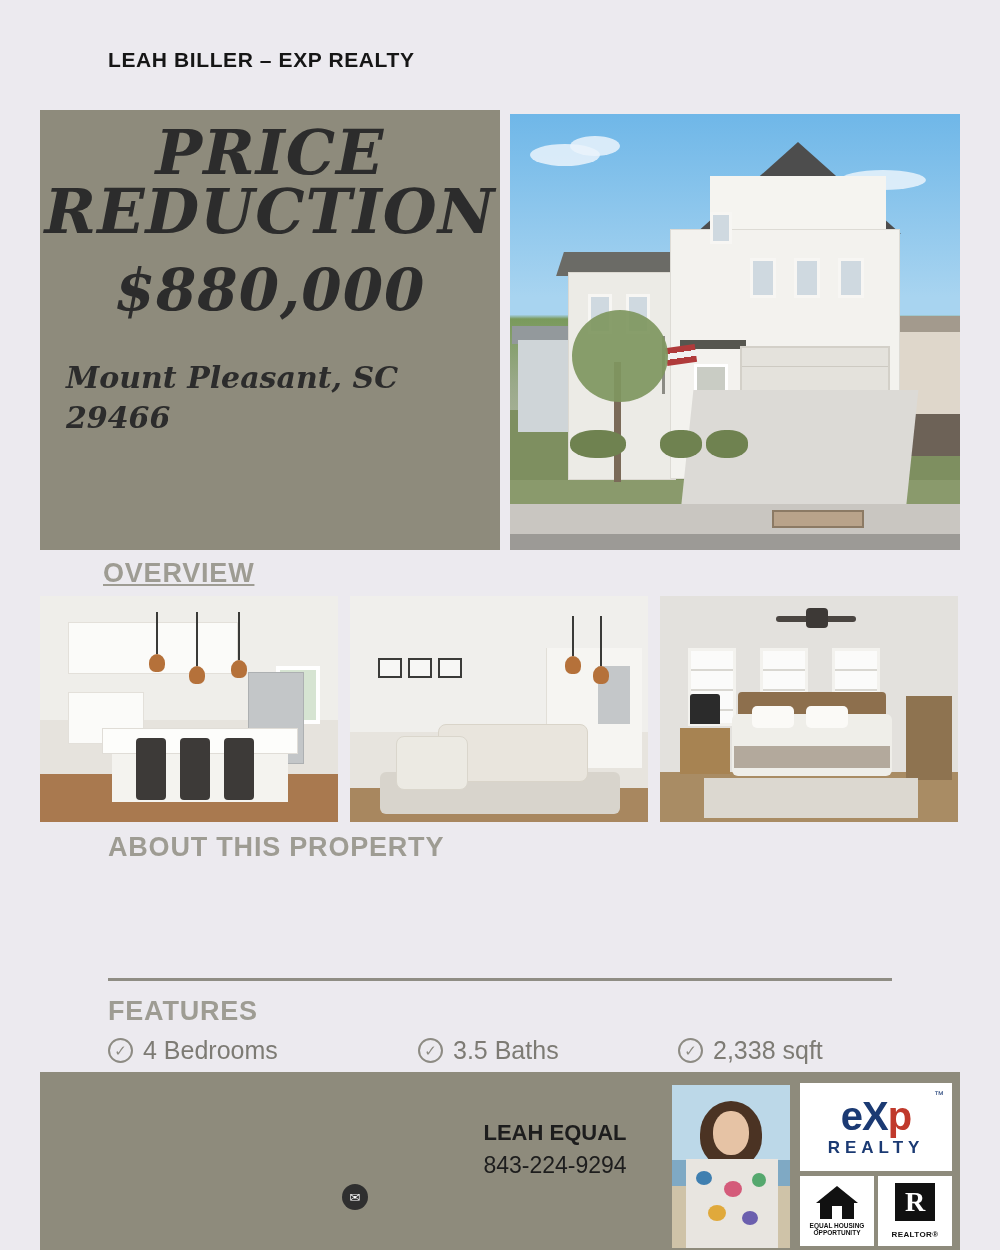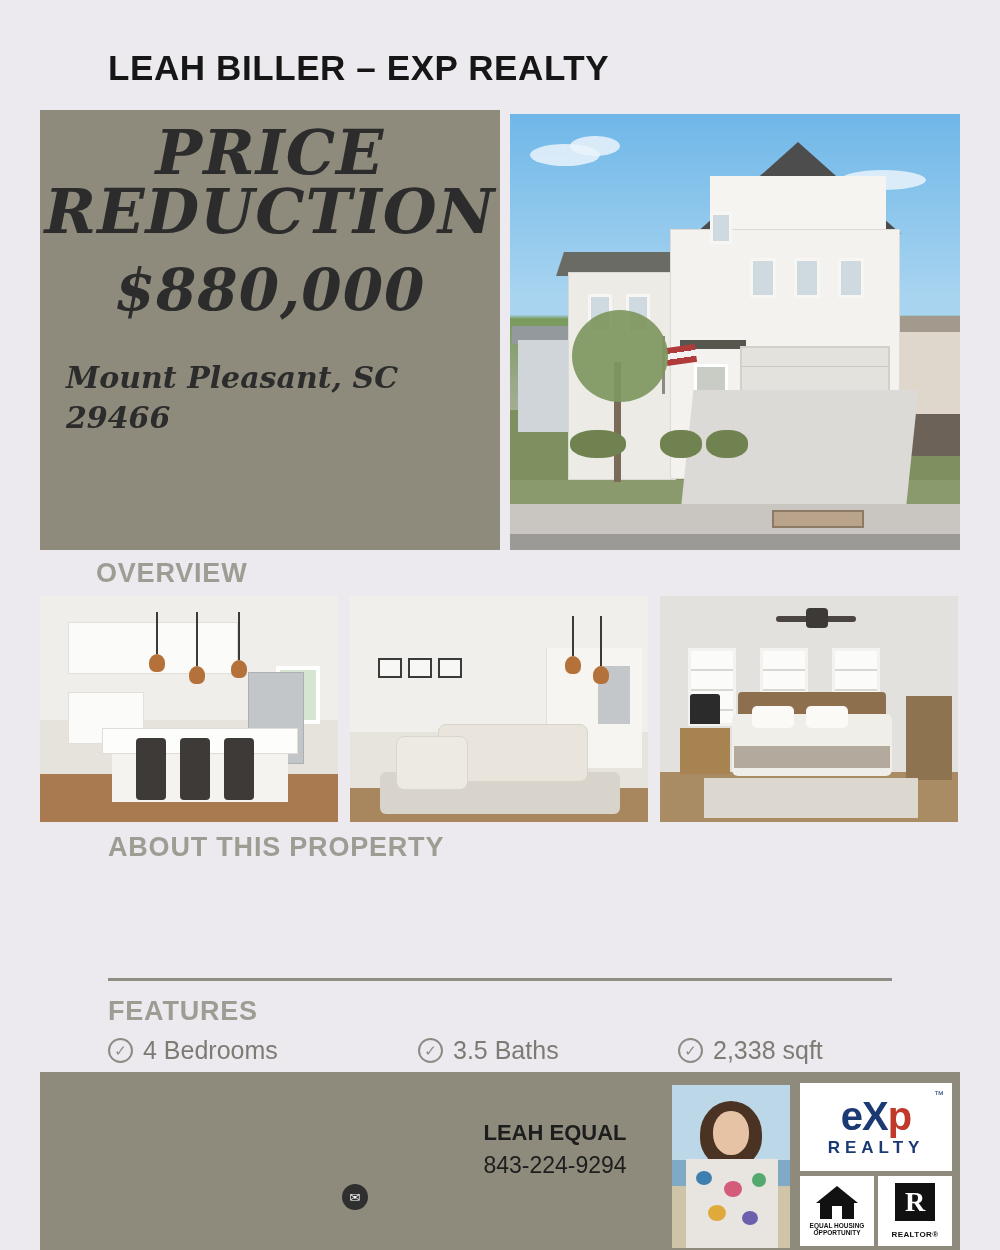--- a/index.html
+++ b/index.html
@@ -8,21 +8,21 @@
     background: #eceaef;
     font-family: "Liberation Sans", sans-serif;
     position: relative;
     overflow: hidden;
   }
   .sheet { position: absolute; inset: 0; background: #eceaef; }
 
   
   .agent-header {
     position: absolute; left: 108px; top: 48px;
-    font-size: 35px; font-weight: bold; letter-spacing: 0.6px;
+    font-size: 21px; font-weight: bold; letter-spacing: 0.6px;
     color: #161616;
   }
 
   
   .hero-left {
     position: absolute; left: 40px; top: 110px;
     width: 460px; height: 440px;
     background: #8e8b7c;
     color: #2c2c2c;
   }
@@ -90,21 +90,21 @@
   .nbr-right-roof { position:absolute; right:-2px; top:202px; width:80px; height:20px; background:#a39a8d; }
   .fence { position:absolute; right:0; top:300px; width:54px; height:42px; background:#6d6257; }
   .drain { position:absolute; left:262px; bottom:22px; width:92px; height:18px; background:#b9a38a; border:2px solid #8c7a64;}
 
   
   .section-title {
     position: absolute;
     font-size: 27px; font-weight: bold; letter-spacing: 0.8px;
     color: #9e9c93;
   }
-  #overview-title { left: 96px; top: 558px; }
+  #overview-title { left: 103px; top: 558px; text-decoration: underline; }
 
   .thumbs { position: absolute; left: 40px; top: 596px; width: 920px; height: 226px; display: flex; gap: 12px; }
   .thumb { width: 298px; height: 226px; overflow: hidden; position: relative; background: #d9d6d0; }
 
   
   .k-wall { position:absolute; inset:0; background:linear-gradient(#efeeea 0 55%, #e6e3dd 55% 100%);}
   .k-cab  { position:absolute; left:28px; top:26px; width:170px; height:52px; background:#fbfbf9; border:1px solid #e3e0da;}
   .k-cab2 { position:absolute; left:28px; top:96px; width:76px; height:52px; background:#fbfbf9; border:1px solid #e3e0da;}
   .k-fridge { position:absolute; left:208px; top:76px; width:56px; height:92px; background:#c3c6c8; border:1px solid #adb0b2;}
   .k-island { position:absolute; left:62px; top:132px; width:196px; height:26px; background:#fdfdfb; border:1px solid #e0ddd7;}

